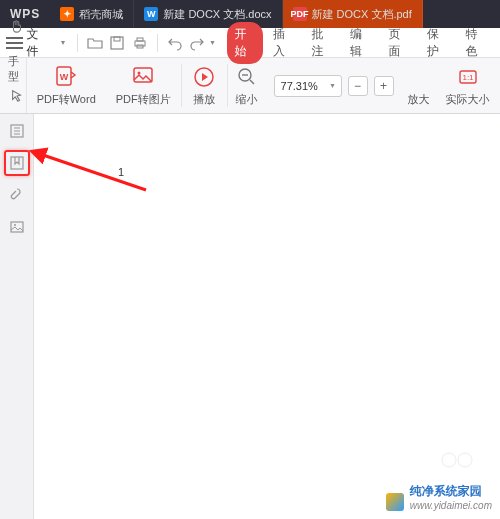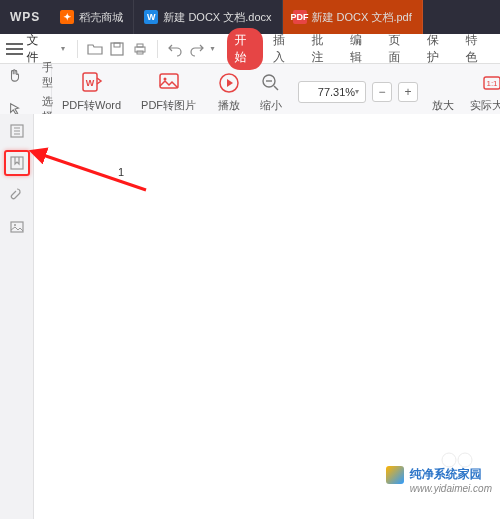--- a/index.html
+++ b/index.html
@@ -1,19 +1,19 @@
 <!DOCTYPE html>
 <html><head>
 <meta charset="utf-8">
 <style>
   * { box-sizing: border-box; margin: 0; padding: 0; font-family: "Microsoft YaHei", Arial, sans-serif; }
   body { width: 500px; height: 519px; background: #fff; overflow: hidden; position: relative; font-size: 12px; color: #333; }
 
   
-  .titlebar { height: 34px; background: #2d2d3a; display: flex; align-items: stretch; color: #ddd; }
+  .titlebar { height: 28px; background: #2d2d3a; display: flex; align-items: stretch; color: #ddd; }
   .titlebar .app { display: flex; align-items: center; padding: 0 10px; font-weight: bold; font-size: 12px; letter-spacing: 1px; }
   .titlebar .tab { display: flex; align-items: center; padding: 0 10px; gap: 5px; font-size: 11px; border-right: 1px solid rgba(255,255,255,0.08); }
   .titlebar .tab.active { background: #c2410c; }
   .titlebar .tab .ticon { width: 14px; height: 14px; display: flex; align-items: center; justify-content: center; border-radius: 2px; font-size: 9px; font-weight: bold; color: #fff; }
   .ticon.orange { background: #ff6a00; }
   .ticon.blue { background: #1e88e5; }
   .ticon.red { background: #e64545; font-size: 8px; }
 
   
   .menurow { height: 30px; background: #fff; border-bottom: 1px solid #e0e0e0; display: flex; align-items: center; padding: 0 6px; gap: 4px; }
@@ -23,46 +23,46 @@
   .menurow .chev { font-size: 8px; color: #888; }
   .menurow .sep { width: 1px; height: 18px; background: #e0e0e0; margin: 0 4px; }
   .menurow .micon { width: 20px; height: 20px; display: flex; align-items: center; justify-content: center; color: #888; }
   .menurow .tabs { display: flex; margin-left: 8px; gap: 2px; }
   .menurow .mtab { padding: 4px 8px; font-size: 12px; color: #555; border-radius: 13px; }
   .menurow .mtab.active { background: #e64545; color: #fff; }
 
   
   .toolbar { height: 56px; background: #f7f7f9; border-bottom: 1px solid #d8d8dc; display: flex; align-items: stretch; }
   .toolbar .leftcol { width: 52px; display: flex; flex-direction: column; justify-content: center; padding-left: 8px; gap: 4px; border-right: 1px solid #e5e5e8; }
-  .toolbar .leftcol .lrow { display: flex; align-items: center; gap: 20px; font-size: 11px; color: #555; }
+  .toolbar .leftcol .lrow { display: flex; align-items: center; gap: 20px; font-size: 11px; color: #555; flex-direction: column; }
   .toolbar .leftcol .lic { width: 16px; height: 16px; display: flex; align-items: center; justify-content: center; color: #777; }
   .toolbar .grp { display: flex; flex-direction: column; align-items: center; justify-content: center; padding: 0 10px; gap: 2px; }
   .toolbar .grp .gic { width: 26px; height: 26px; display: flex; align-items: center; justify-content: center; }
   .toolbar .grp .glbl { font-size: 11px; color: #555; white-space: nowrap; }
   .toolbar .vsep { width: 1px; background: #e5e5e8; margin: 6px 0; }
   .zoomgrp { display: flex; align-items: center; padding: 0 8px; gap: 6px; }
   .zoombtn { width: 20px; height: 20px; border: 1px solid #ccc; border-radius: 3px; display: flex; align-items: center; justify-content: center; color: #666; background: #fff; font-size: 12px; }
-  .zoomfield { width: 68px; height: 22px; border: 1px solid #ccc; border-radius: 3px; background: #fff; display: flex; align-items: center; padding: 0 6px; font-size: 11px; color: #333; justify-content: flex-end; }
+  .zoomfield { width: 68px; height: 22px; border: 1px solid #ccc; border-radius: 3px; background: #fff; display: flex; align-items: center; padding: 0 6px; font-size: 11px; color: #333; justify-content: space-between; }
   .zoomfield .chev { font-size: 8px; color: #888; }
 
   
   .leftrail { position: absolute; left: 0; top: 114px; bottom: 0; width: 34px; background: #f2f2f4; border-right: 1px solid #e0e0e2; display: flex; flex-direction: column; align-items: center; padding-top: 4px; gap: 6px; }
   .railbtn { width: 26px; height: 26px; display: flex; align-items: center; justify-content: center; color: #888; border-radius: 3px; }
   .railbtn.hl { border: 2px solid #ff2a2a; box-shadow: 0 0 4px rgba(255,0,0,0.3); }
 
   
   .docarea { position: absolute; left: 34px; top: 114px; right: 0; bottom: 0; background: #fff; }
   .page { position: absolute; left: 14px; top: 10px; right: 8px; bottom: 40px; background: #fff; }
   .page .pn { position: absolute; left: 70px; top: 42px; font-size: 11px; color: #333; }
 
   
   .arrow { position: absolute; pointer-events: none; }
 
   
-  .wm { position: absolute; right: 8px; bottom: 25px; display: flex; align-items: flex-start; gap: 6px; margin-top: 16px; }
+  .wm { position: absolute; right: 8px; bottom: 8px; display: flex; align-items: flex-end; gap: 6px; margin-top: 16px; }
   .wm .wlogo { width: 18px; height: 18px; border-radius: 3px; background: linear-gradient(135deg,#ffb300,#2e9bff); }
   .wm .wcn { font-size: 12px; color: #2b74c8; font-weight: bold; }
   .wm .wurl { font-size: 10px; color: #888; font-style: italic; }
 
   .ghost { position: absolute; right: 20px; bottom: 50px; width: 40px; height: 18px; opacity: 0.08; }
   .ghost svg { width: 40px; height: 18px; }
 </style>
 </head>
 <body>
 

